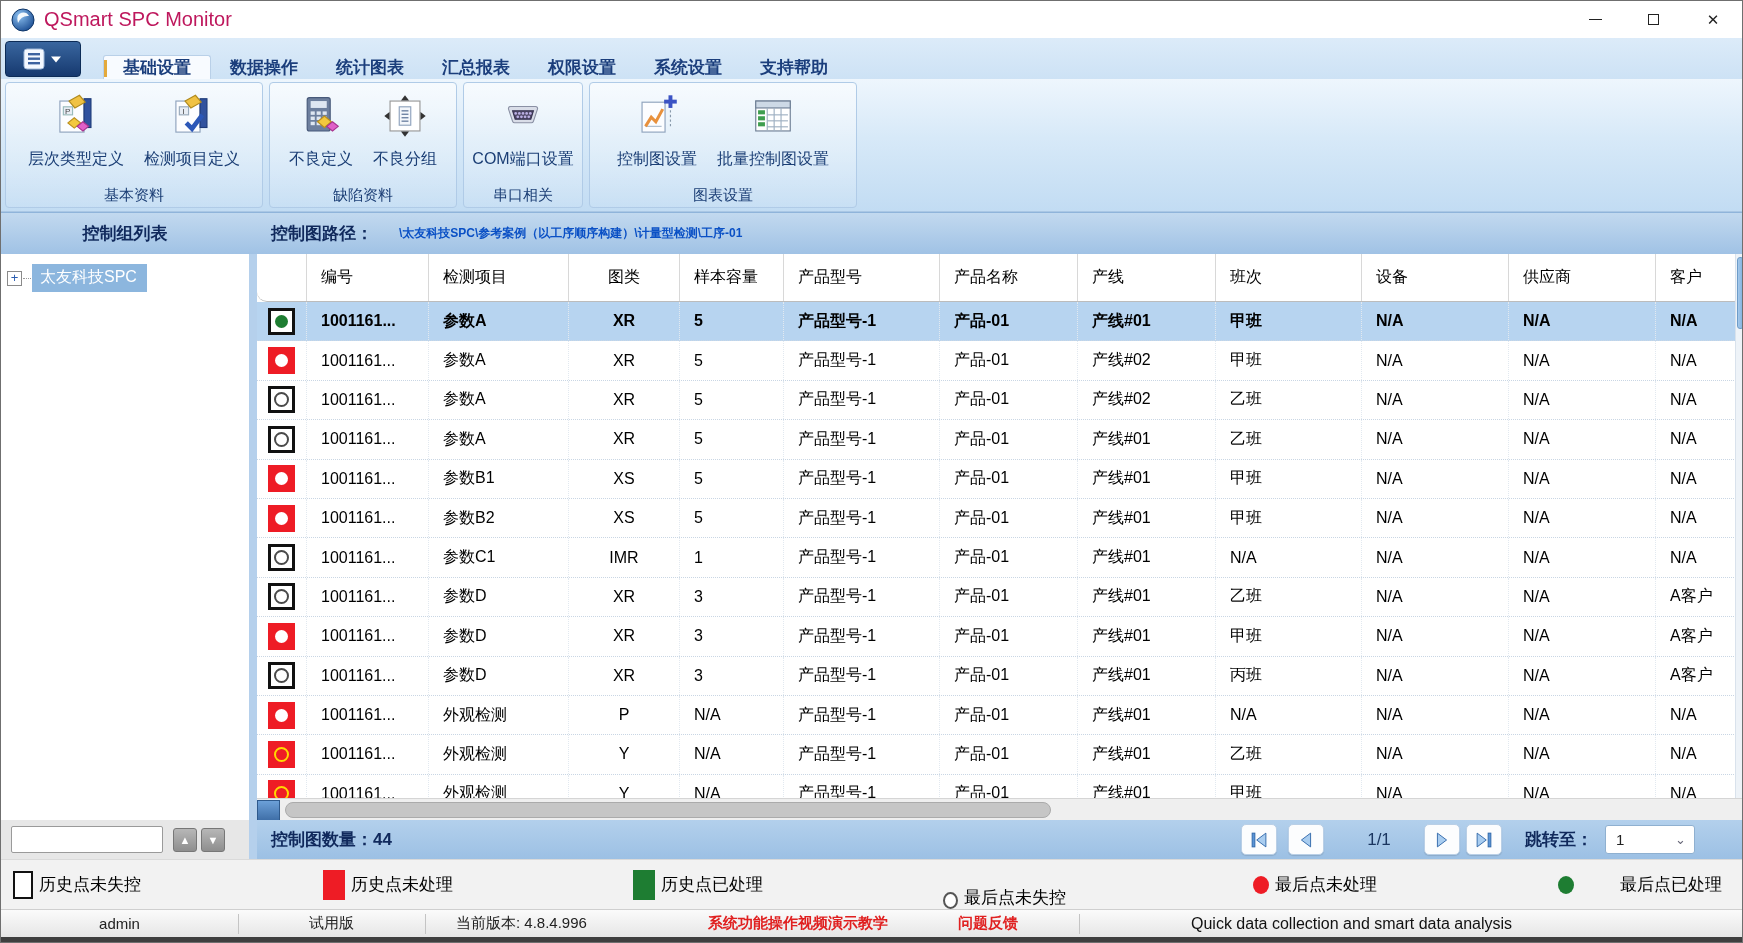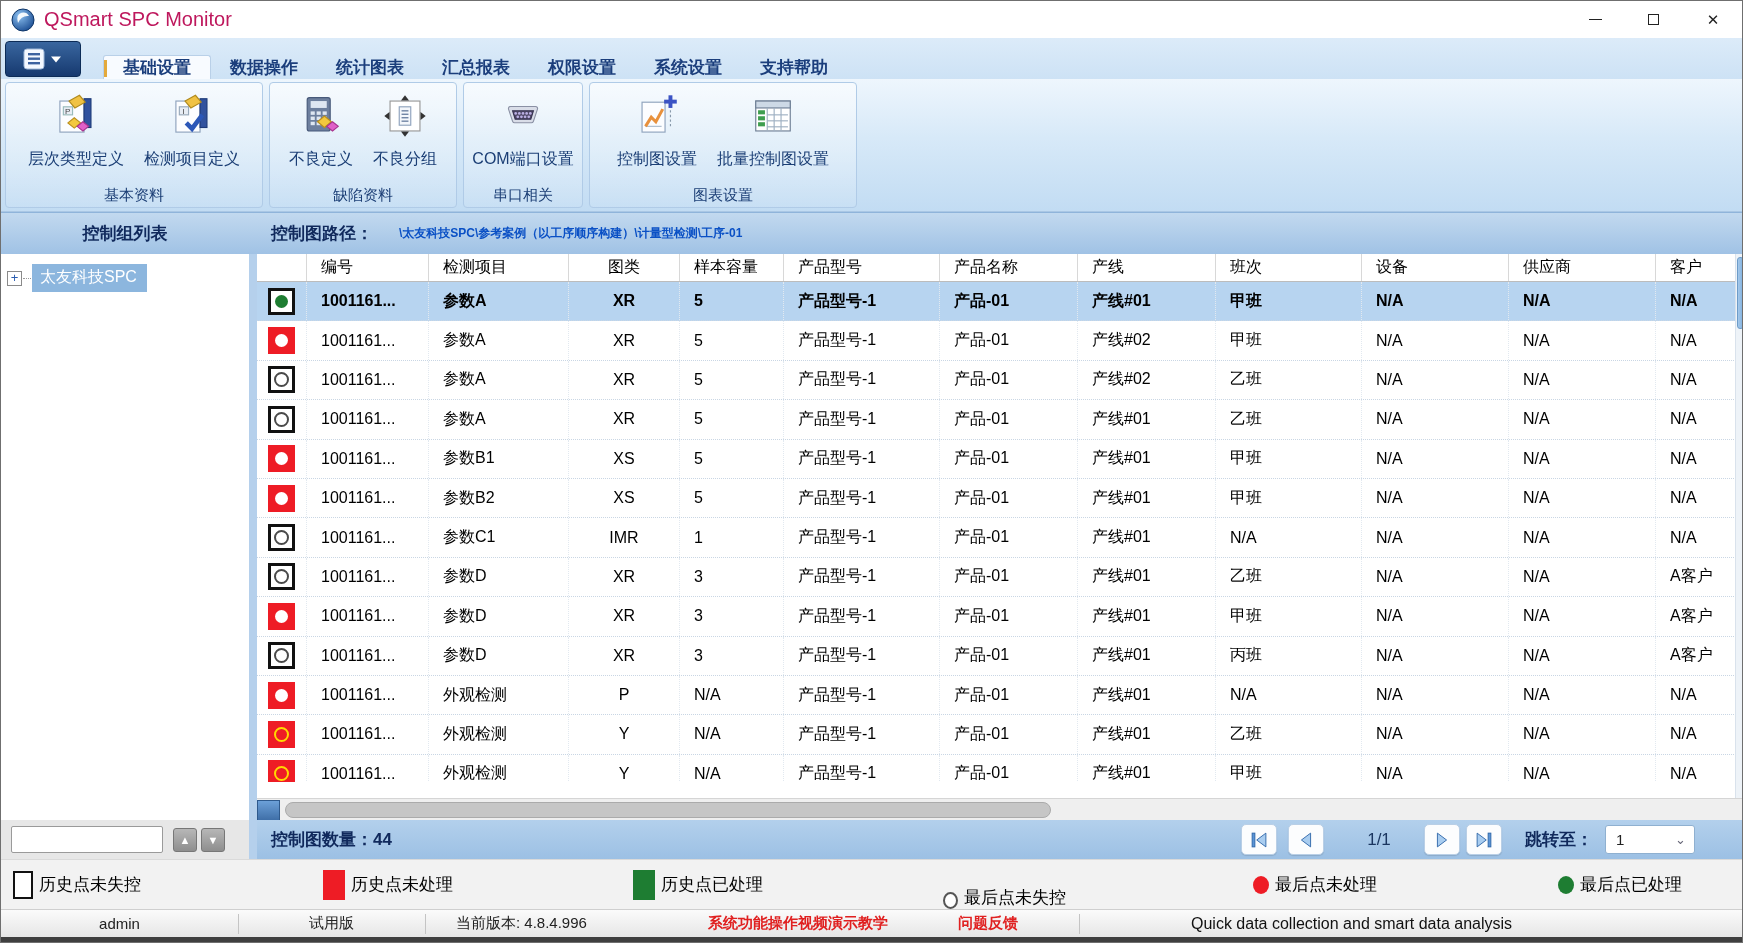--- a/index.html
+++ b/index.html
@@ -43,21 +43,21 @@
   #main{position:absolute;left:0;top:253px;width:100%;height:566px;}
   #sidebar{position:absolute;left:0;top:0;width:248px;height:100%;background:#fff;}
   .treeitem{position:absolute;left:6px;top:10px;height:28px;display:flex;align-items:center;cursor:pointer;}
   .expander{width:15px;height:15px;background:#fff;border:1px solid #8a8a8a;color:#2a5db0;font-size:13px;line-height:12px;text-align:center;cursor:pointer;}
   .treedots{width:8px;border-top:1px dotted #999;margin:0 1px;}
   .treelabel{background:#8cb6de;color:#fff;font-size:16px;padding:3px 10px 4px 8px;white-space:nowrap;}
   #splitter{position:absolute;left:248px;top:0;width:8px;height:100%;background:#b5d0ec;cursor:col-resize;}
   #content{position:absolute;left:256px;top:0;width:1487px;height:100%;background:#fff;}
 
   .grid{display:grid;grid-template-columns:50px 122px 140px 111px 104px 156px 138px 138px 146px 147px 147px 88px;}
-  #thead{height:28px;background:#fff;border-bottom:1px solid #bcbcbc;}
+  #thead{height:48px;background:#fff;border-bottom:1px solid #bcbcbc;border-radius:10px;}
   .th{display:flex;align-items:center;padding-left:14px;font-size:16px;color:#000;border-right:1px solid #d8d8d8;cursor:pointer;white-space:nowrap;overflow:hidden;}
   .th:nth-child(4){justify-content:center;padding-left:0;}
   .th:first-child{padding-left:0;}
   #tbody{height:500px;overflow:hidden;}
   .trow{height:39.4px;border-bottom:1px dotted #c9d6e4;cursor:pointer;background:#fff;}
   .trow.selected{background:#b7d4f0;}
   .trow.selected .tcell{font-weight:bold;}
   .tcell{display:flex;align-items:center;padding-left:14px;font-size:16px;color:#000;border-right:1px dotted #e2e9f0;white-space:nowrap;overflow:hidden;}
   .tcell.c-chart-type{justify-content:center;padding-left:0;}
   .tcell.stcell{justify-content:center;padding-left:0;}
@@ -603,21 +603,21 @@
         <span class="ltxt">历史点已处理</span>
       </div>
       <div class="legend-item" style="left: 942px; align-items: flex-end;">
         <span class="lic white-circle"></span>
         <span class="ltxt">最后点未失控</span>
       </div>
       <div class="legend-item" style="left: 1252px;">
         <span class="lic red-circle"></span>
         <span class="ltxt">最后点未处理</span>
       </div>
-      <div class="legend-item" style="left: 1557px;">
+      <div class="legend-item" style="left: 1557px; gap: 40px;">
         <span class="lic green-circle"></span>
         <span class="ltxt">最后点已处理</span>
       </div>
     </div>
 
   <div id="statusbar">
     <div class="sb-item" id="sb-user">admin</div>
     <div class="sb-sep" style="left:237px"></div>
     <div class="sb-item" id="sb-edition">试用版</div>
     <div class="sb-sep" style="left:424px"></div>

